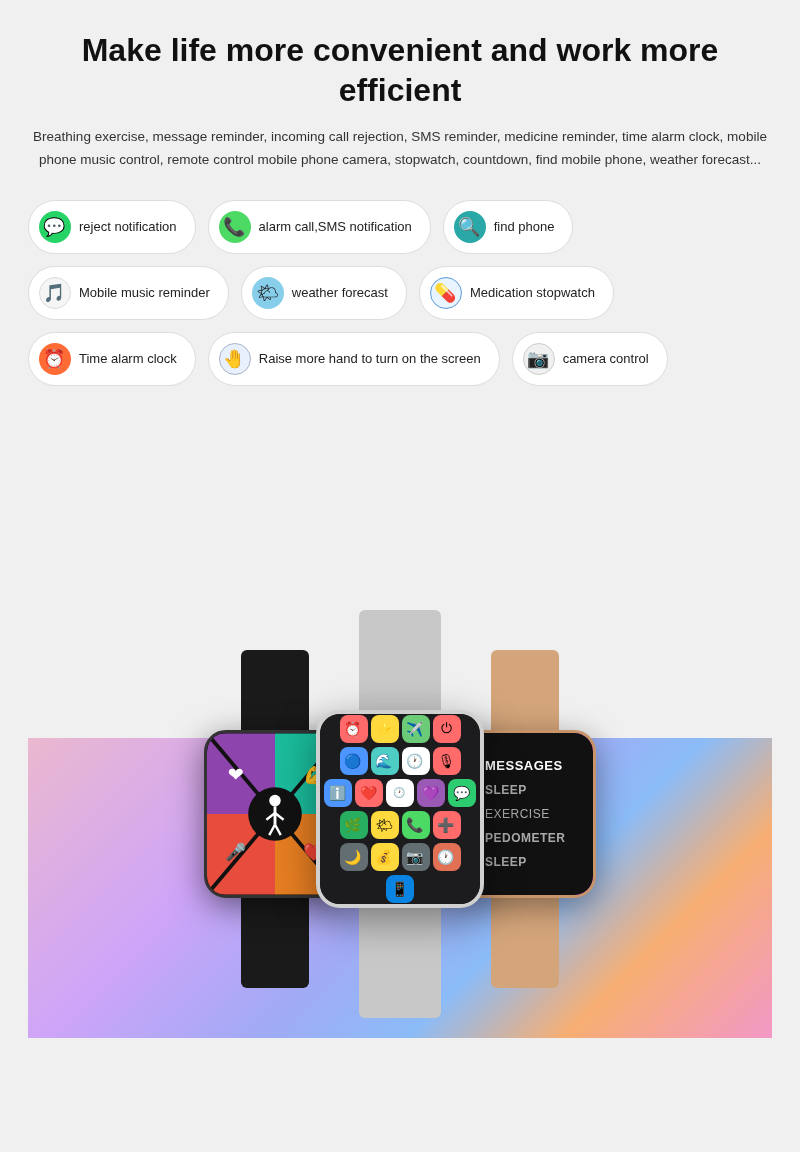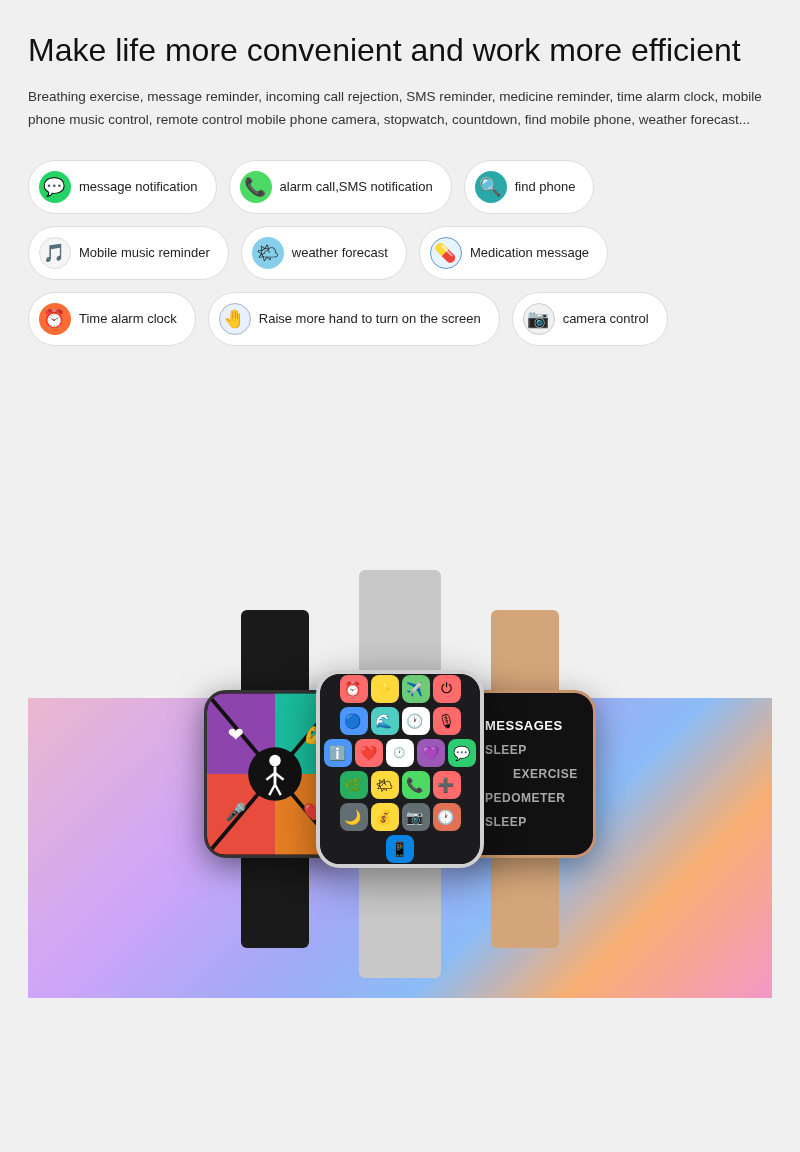--- a/index.html
+++ b/index.html
@@ -12,31 +12,33 @@
     }
 
     .page-container {
       width: 800px;
       background: #f0f0f0;
       padding: 30px 28px 0 28px;
     }
 
     .header-title {
       font-size: 32px;
-      font-weight: 400;
+      font-weight: 700;
       color: #111;
       line-height: 1.25;
       margin-bottom: 16px;
+      text-align: center;
     }
 
     .header-desc {
       font-size: 13.5px;
       color: #333;
       line-height: 1.7;
       margin-bottom: 28px;
+      text-align: center;
     }
 
     
     .features-grid {
       display: flex;
       flex-direction: column;
       gap: 12px;
       margin-bottom: 32px;
     }
 
@@ -297,21 +299,21 @@
 <div class="page-container">
 
   <h1 class="header-title">Make life more convenient and work more efficient</h1>
   <p class="header-desc">Breathing exercise, message reminder, incoming call rejection, SMS reminder, medicine reminder, time alarm clock, mobile phone music control, remote control mobile phone camera, stopwatch, countdown, find mobile phone, weather forecast...</p>
 
   <div class="features-grid">
 
     <div class="feature-row">
       <div class="feature-pill">
         <div class="pill-icon green">💬</div>
-        <span>message notification</span>
+        <span>reject notification</span>
       </div>
       <div class="feature-pill">
         <div class="pill-icon green2">📞</div>
         <span>alarm call,SMS notification</span>
       </div>
       <div class="feature-pill">
         <div class="pill-icon teal">🔍</div>
         <span>find phone</span>
       </div>
     </div>
@@ -320,21 +322,21 @@
       <div class="feature-pill">
         <div class="pill-icon music">🎵</div>
         <span>Mobile music reminder</span>
       </div>
       <div class="feature-pill">
         <div class="pill-icon weather">🌤</div>
         <span>weather forecast</span>
       </div>
       <div class="feature-pill">
         <div class="pill-icon med">💊</div>
-        <span>Medication message</span>
+        <span>Medication stopwatch</span>
       </div>
     </div>
 
     <div class="feature-row">
       <div class="feature-pill">
         <div class="pill-icon alarm">⏰</div>
         <span>Time alarm clock</span>
       </div>
       <div class="feature-pill">
         <div class="pill-icon hand">🤚</div>
@@ -453,21 +455,21 @@
             <div class="watch-crown" style="background:#c0813a;"></div>
 
             <div style="position:absolute;left:0;top:0;bottom:0;width:22px;background:#2ecc71;border-radius:18px 0 0 18px;z-index:1;">
               <div style="width:100%;height:100%;display:flex;align-items:center;justify-content:center;">
                 <div style="width:16px;height:16px;border-radius:50%;background:#27ae60;"></div>
               </div>
             </div>
             <div class="watch-screen screen-right" style="width:100%;height:100%;background:#111;display:flex;flex-direction:column;justify-content:center;padding:8px 10px 8px 28px;gap:0;">
               <div class="menu-item" style="color:#fff;font-size:13px;font-weight:700;padding:5px 0;letter-spacing:0.5px;">MESSAGES</div>
               <div class="menu-item" style="color:#aaa;font-size:12px;font-weight:600;padding:5px 0;letter-spacing:0.5px;">SLEEP</div>
-              <div class="menu-item" style="color:#aaa;font-size:12px;font-weight:700;padding:5px 0;letter-spacing:0.5px;margin-left:28px;">EXERCISE</div>
+              <div class="menu-item" style="color:#aaa;font-size:12px;font-weight:400;padding:5px 0;letter-spacing:0.5px;">EXERCISE</div>
               <div class="menu-item" style="color:#aaa;font-size:12px;font-weight:600;padding:5px 0;letter-spacing:0.5px;">PEDOMETER</div>
               <div class="menu-item" style="color:#aaa;font-size:12px;font-weight:600;padding:5px 0;letter-spacing:0.5px;">SLEEP</div>
             </div>
           </div>
           <div class="watch-band-bottom" style="background:#d4a57a; width:68px; height:90px; border-radius:0 0 6px 6px;"></div>
         </div>
       </div>
 
     </div>
   </div>

